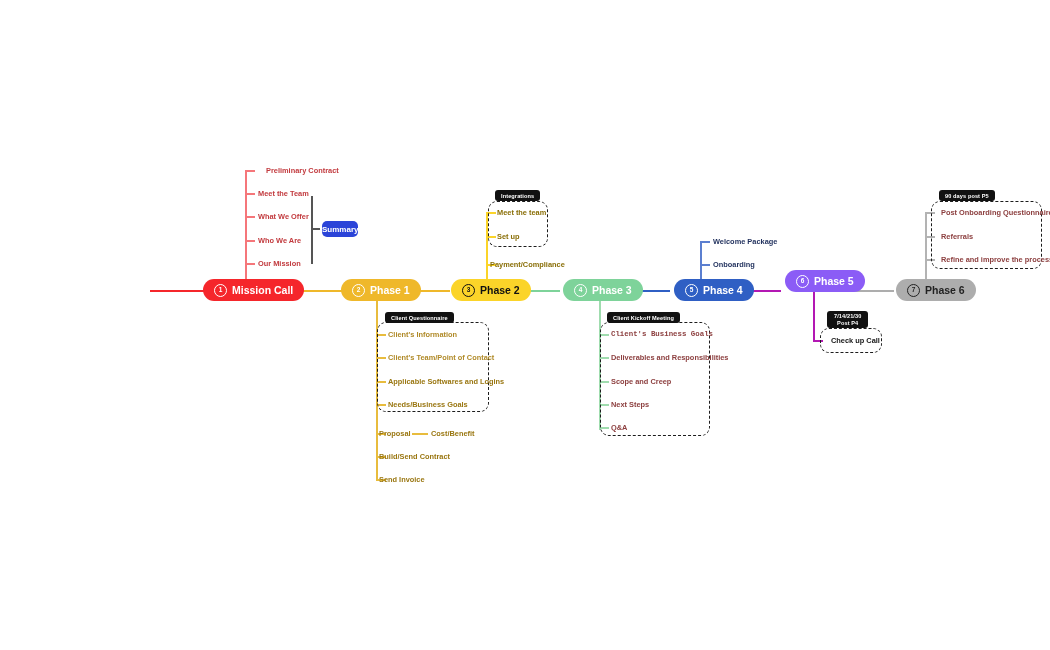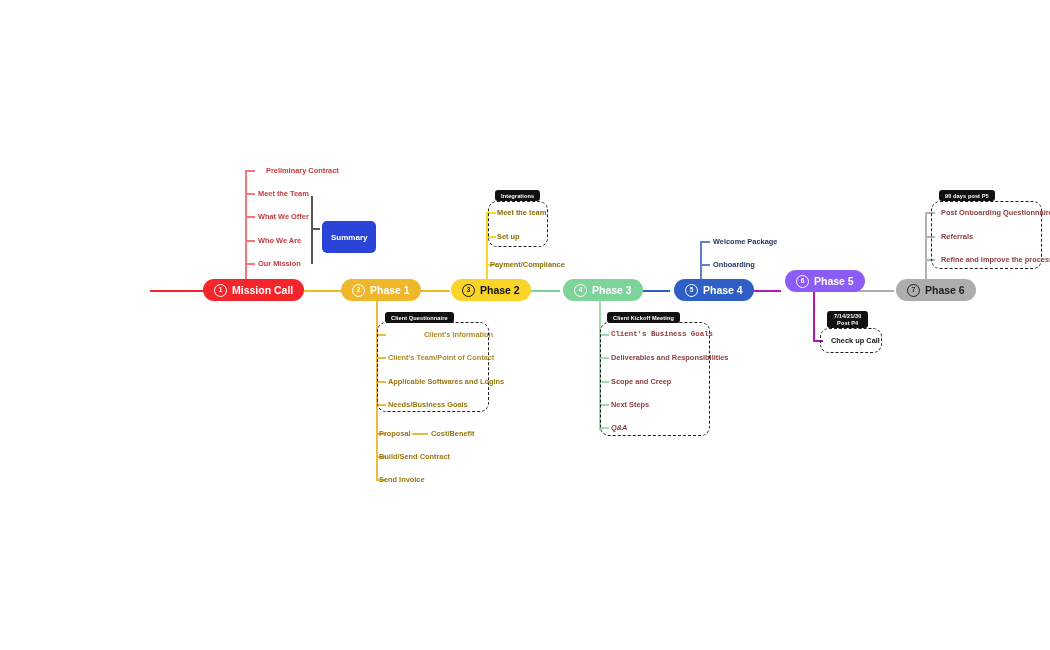--- a/index.html
+++ b/index.html
@@ -20,21 +20,21 @@
   
   .pill{position:absolute;display:flex;align-items:center;gap:5px;
         border-radius:12px;height:22px;padding:0 11px;white-space:nowrap;
         font-size:10.5px;font-weight:bold;box-sizing:border-box;}
   .pill .num{display:inline-flex;align-items:center;justify-content:center;
         width:11px;height:11px;border-radius:50%;border:1px solid currentColor;
         font-size:6.5px;font-weight:bold;line-height:1;}
 
   
   .spill{position:absolute;display:flex;align-items:center;justify-content:center;
-        background:#2b44d8;color:#fff;border-radius:5px;height:32px;padding:0 9px;
+        background:#2b44d8;color:#fff;border-radius:5px;height:16px;padding:0 0;
         font-size:8px;font-weight:bold;white-space:nowrap;}
 
   
   .leaf{position:absolute;font-size:7.4px;font-weight:bold;white-space:nowrap;
         line-height:1;}
 
   
   .grp{position:absolute;border:1.3px dashed #1c1c1c;border-radius:9px;
        box-sizing:border-box;background:transparent;}
   .gtag{position:absolute;display:flex;align-items:center;justify-content:center;
@@ -82,21 +82,21 @@
   <div class="ln hl" style="left:376px;top:404px;width:10px;background:#e8bc3d;"></div>
   <div class="ln hl" style="left:376px;top:433px;width:10px;background:#e8bc3d;"></div>
   <div class="ln hl" style="left:376px;top:456px;width:10px;background:#e8bc3d;"></div>
   <div class="ln hl" style="left:376px;top:479px;width:10px;background:#e8bc3d;"></div>
 
   <div class="grp" style="left:377px;top:322px;width:112px;height:90px;"></div>
   <div class="gtag" style="left:385px;top:312px;">
     <span>Client Questionnaire</span>
   </div>
 
-  <div class="leaf" style="left:388px;top:331px;color:#b08a28;margin-left:36px;">Client's Information</div>
+  <div class="leaf" style="left:388px;top:331px;color:#b08a28;">Client's Information</div>
   <div class="leaf" style="left:388px;top:354px;color:#b08a28;">Client's Team/Point of Contact</div>
   <div class="leaf" style="left:388px;top:378px;color:#9a7712;">Applicable Softwares and Logins</div>
   <div class="leaf" style="left:388px;top:401px;color:#9a7712;">Needs/Business Goals</div>
 
   <div class="leaf" style="left:379px;top:430px;color:#9a7712;">Proposal</div>
   <div class="ln hl" style="left:412px;top:433px;width:16px;background:#e8bc3d;"></div>
   <div class="leaf" style="left:431px;top:430px;color:#9a7712;">Cost/Benefit</div>
   <div class="leaf" style="left:379px;top:453px;color:#9a7712;">Build/Send Contract</div>
   <div class="leaf" style="left:379px;top:476px;color:#9a7712;">Send Invoice</div>
 
@@ -123,21 +123,21 @@
 
   <div class="grp" style="left:600px;top:322px;width:110px;height:114px;"></div>
   <div class="gtag" style="left:607px;top:312px;">
     <span>Client Kickoff Meeting</span>
   </div>
 
   <div class="leaf" style="left:611px;top:331px;color:#8d4040;font-family:Liberation Mono, monospace;">Client's Business Goals</div>
   <div class="leaf" style="left:611px;top:354px;color:#8d4040;">Deliverables and Responsibilities</div>
   <div class="leaf" style="left:611px;top:378px;color:#8d4040;">Scope and Creep</div>
   <div class="leaf" style="left:611px;top:401px;color:#8d4040;">Next Steps</div>
-  <div class="leaf" style="left:611px;top:424px;color:#8d4040;font-style:italic;">Q&amp;A</div>
+  <div class="leaf" style="left:611px;top:424px;color:#8d4040;">Q&amp;A</div>
 
   <div class="ln vl" style="left:700px;top:241px;height:49px;background:#5b7fd0;"></div>
   <div class="ln hl" style="left:700px;top:241px;width:10px;background:#5b7fd0;"></div>
   <div class="ln hl" style="left:700px;top:264px;width:10px;background:#5b7fd0;"></div>
   <div class="leaf" style="left:713px;top:238px;color:#1f2f5c;">Welcome Package</div>
   <div class="leaf" style="left:713px;top:261px;color:#1f2f5c;">Onboarding</div>
 
   <div class="ln vl" style="left:813px;top:290px;height:51px;background:#b318b3;"></div>
   <div class="ln hl" style="left:813px;top:340px;width:10px;background:#b318b3;"></div>
 

